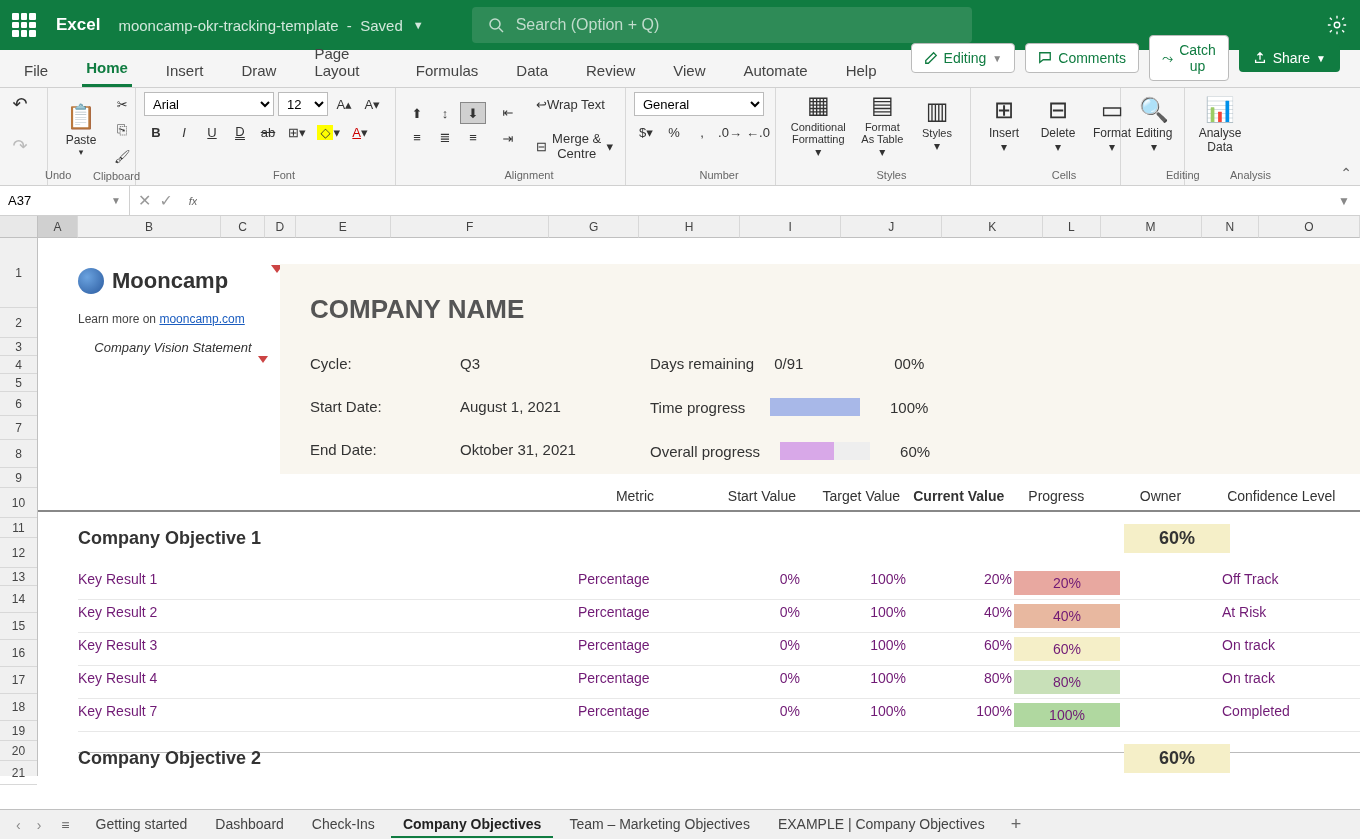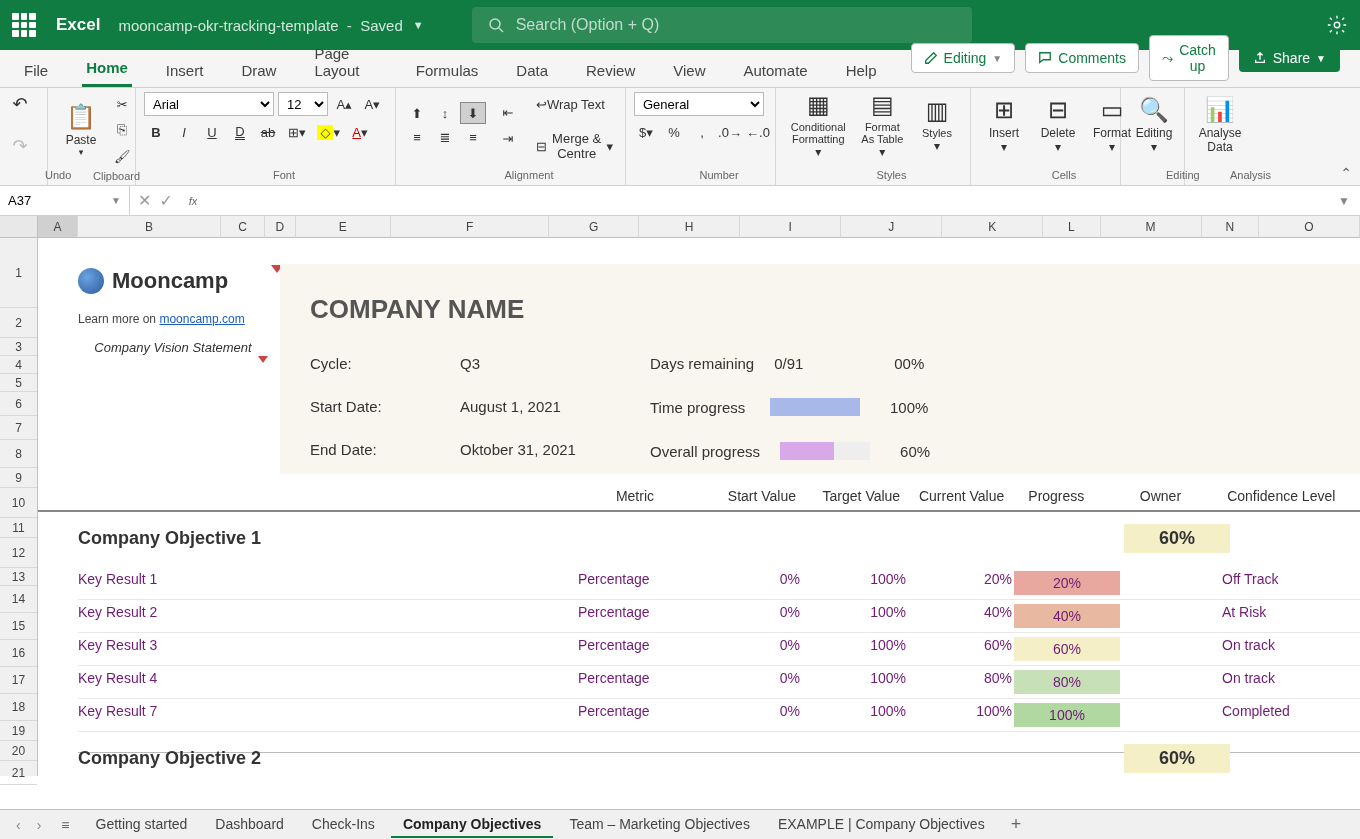--- a/index.html
+++ b/index.html
@@ -78,21 +78,21 @@
 .bar { width: 90px; height: 18px; background: #eee; position: relative; }
 .bar-fill { height: 100%; }
 .bar-time { background: #a8b8e8; width: 100%; }
 .bar-overall { background: #d8a8e8; width: 60%; }
 
 .table-hdrs { position: absolute; top: 250px; left: 0; right: 0; display: flex; font-size: 14px; color: #333; padding-right: 10px; border-bottom: 2px solid #888; padding-bottom: 6px; }
 .th { text-align: center; }
 .th-metric { width: 116px; margin-left: 540px; }
 .th-sv { width: 106px; text-align: right; }
 .th-tv { width: 106px; text-align: right; }
-.th-cv { width: 106px; text-align: right; }
+.th-cv { width: 106px; text-align: right; font-weight: bold; }
 .th-prog { width: 106px; text-align: center; }
 .th-owner { width: 106px; text-align: center; }
 .th-conf { width: 140px; text-align: center; }
 
 .obj-section { position: absolute; left: 40px; right: 0; }
 .obj1 { top: 290px; }
 .obj2 { top: 510px; }
 .obj-title-row { display: flex; font-size: 18px; font-weight: 600; color: #333; align-items: center; }
 .obj-title { flex: 1; }
 .obj-prog { width: 106px; text-align: center; background: #f5efc8; padding: 4px 0; margin-left: 916px; margin-right: 130px; position: absolute; right: 0; }

